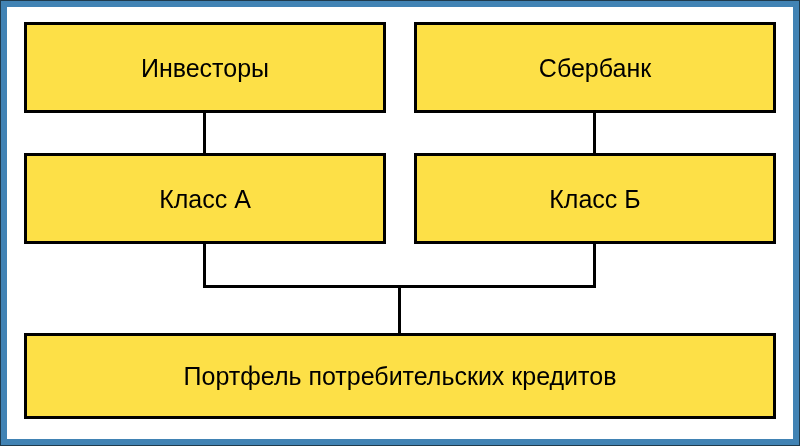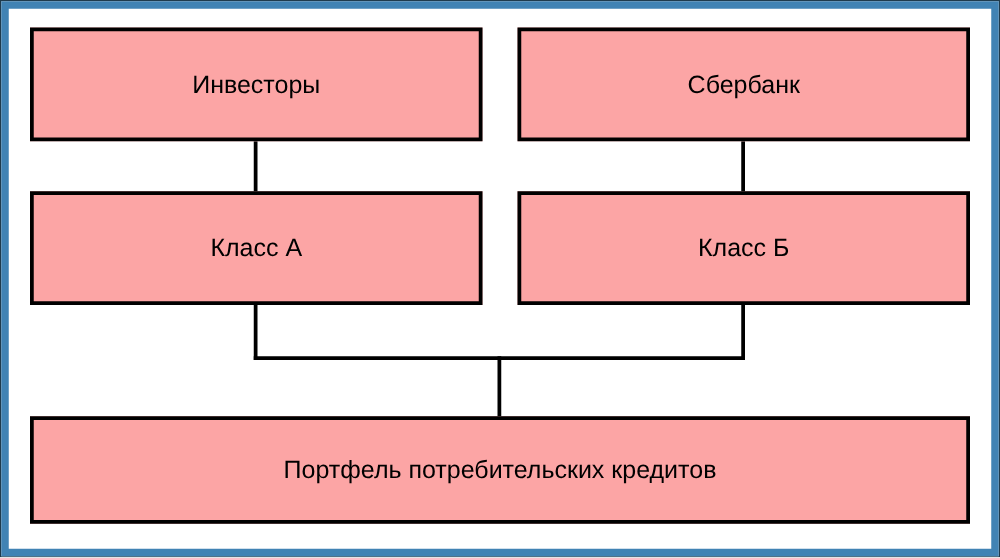--- a/index.html
+++ b/index.html
@@ -29,25 +29,25 @@
     inset: 1px;
     border: 6px solid #4183b4;
     box-sizing: border-box;
     pointer-events: none;
     z-index: 10;
   }
   .node {
     position: absolute;
     box-sizing: border-box;
     border: 3px solid #000000;
-    background: #fca5a5;
+    background: #fde047;
     display: flex;
     align-items: center;
     justify-content: center;
-    font-size: 20px;
+    font-size: 25px;
     line-height: 1.2;
     color: #000000;
     z-index: 2;
     text-align: center;
   }
   .edge {
     position: absolute;
     background: #000000;
     z-index: 1;
   }

